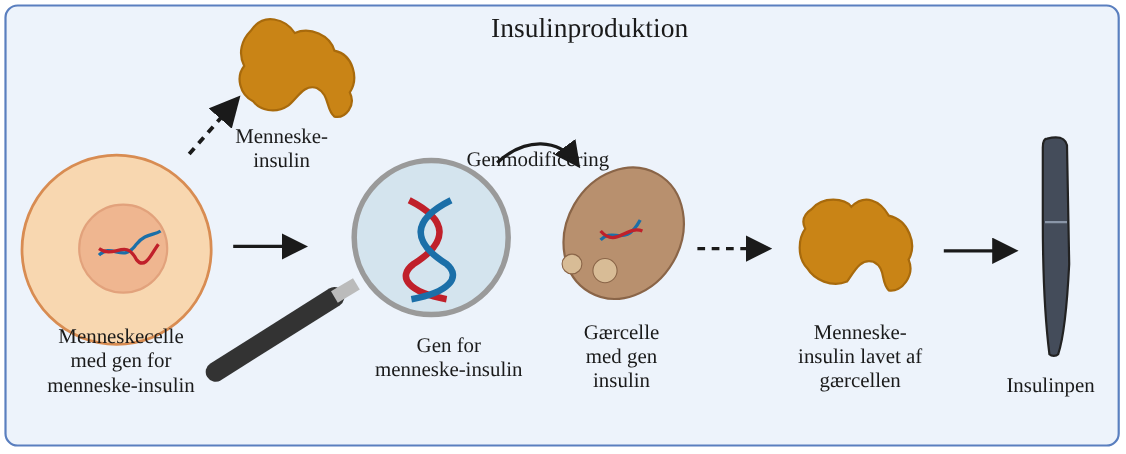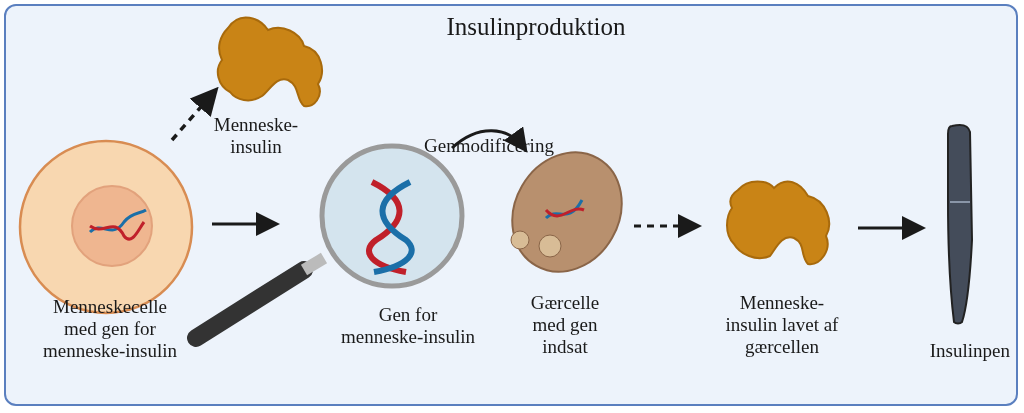--- a/index.html
+++ b/index.html
@@ -73,17 +73,17 @@
 <div class="label" style="left:20px;top:296px;width:180px;">Menneskecelle
 med gen for
 menneske-insulin</div>
 <div class="label" style="left:196px;top:114px;width:120px;">Menneske-
 insulin</div>
 <div class="label" style="left:318px;top:304px;width:180px;">Gen for
 menneske-insulin</div>
 <div class="label" style="left:404px;top:102px;width:170px;margin-top:33px;">Genmodificering</div>
 <div class="label" style="left:510px;top:292px;width:110px;">Gærcelle
 med gen
-indsat</div>
+insulin</div>
 <div class="label" style="left:712px;top:292px;width:140px;">Menneske-
 insulin lavet af
 gærcellen</div>
-<div class="label" style="left:900px;top:340px;width:110px;text-align:right;">Insulinpen</div>
+<div class="label" style="left:900px;top:340px;width:110px;">Insulinpen</div>
 
 </body></html>

